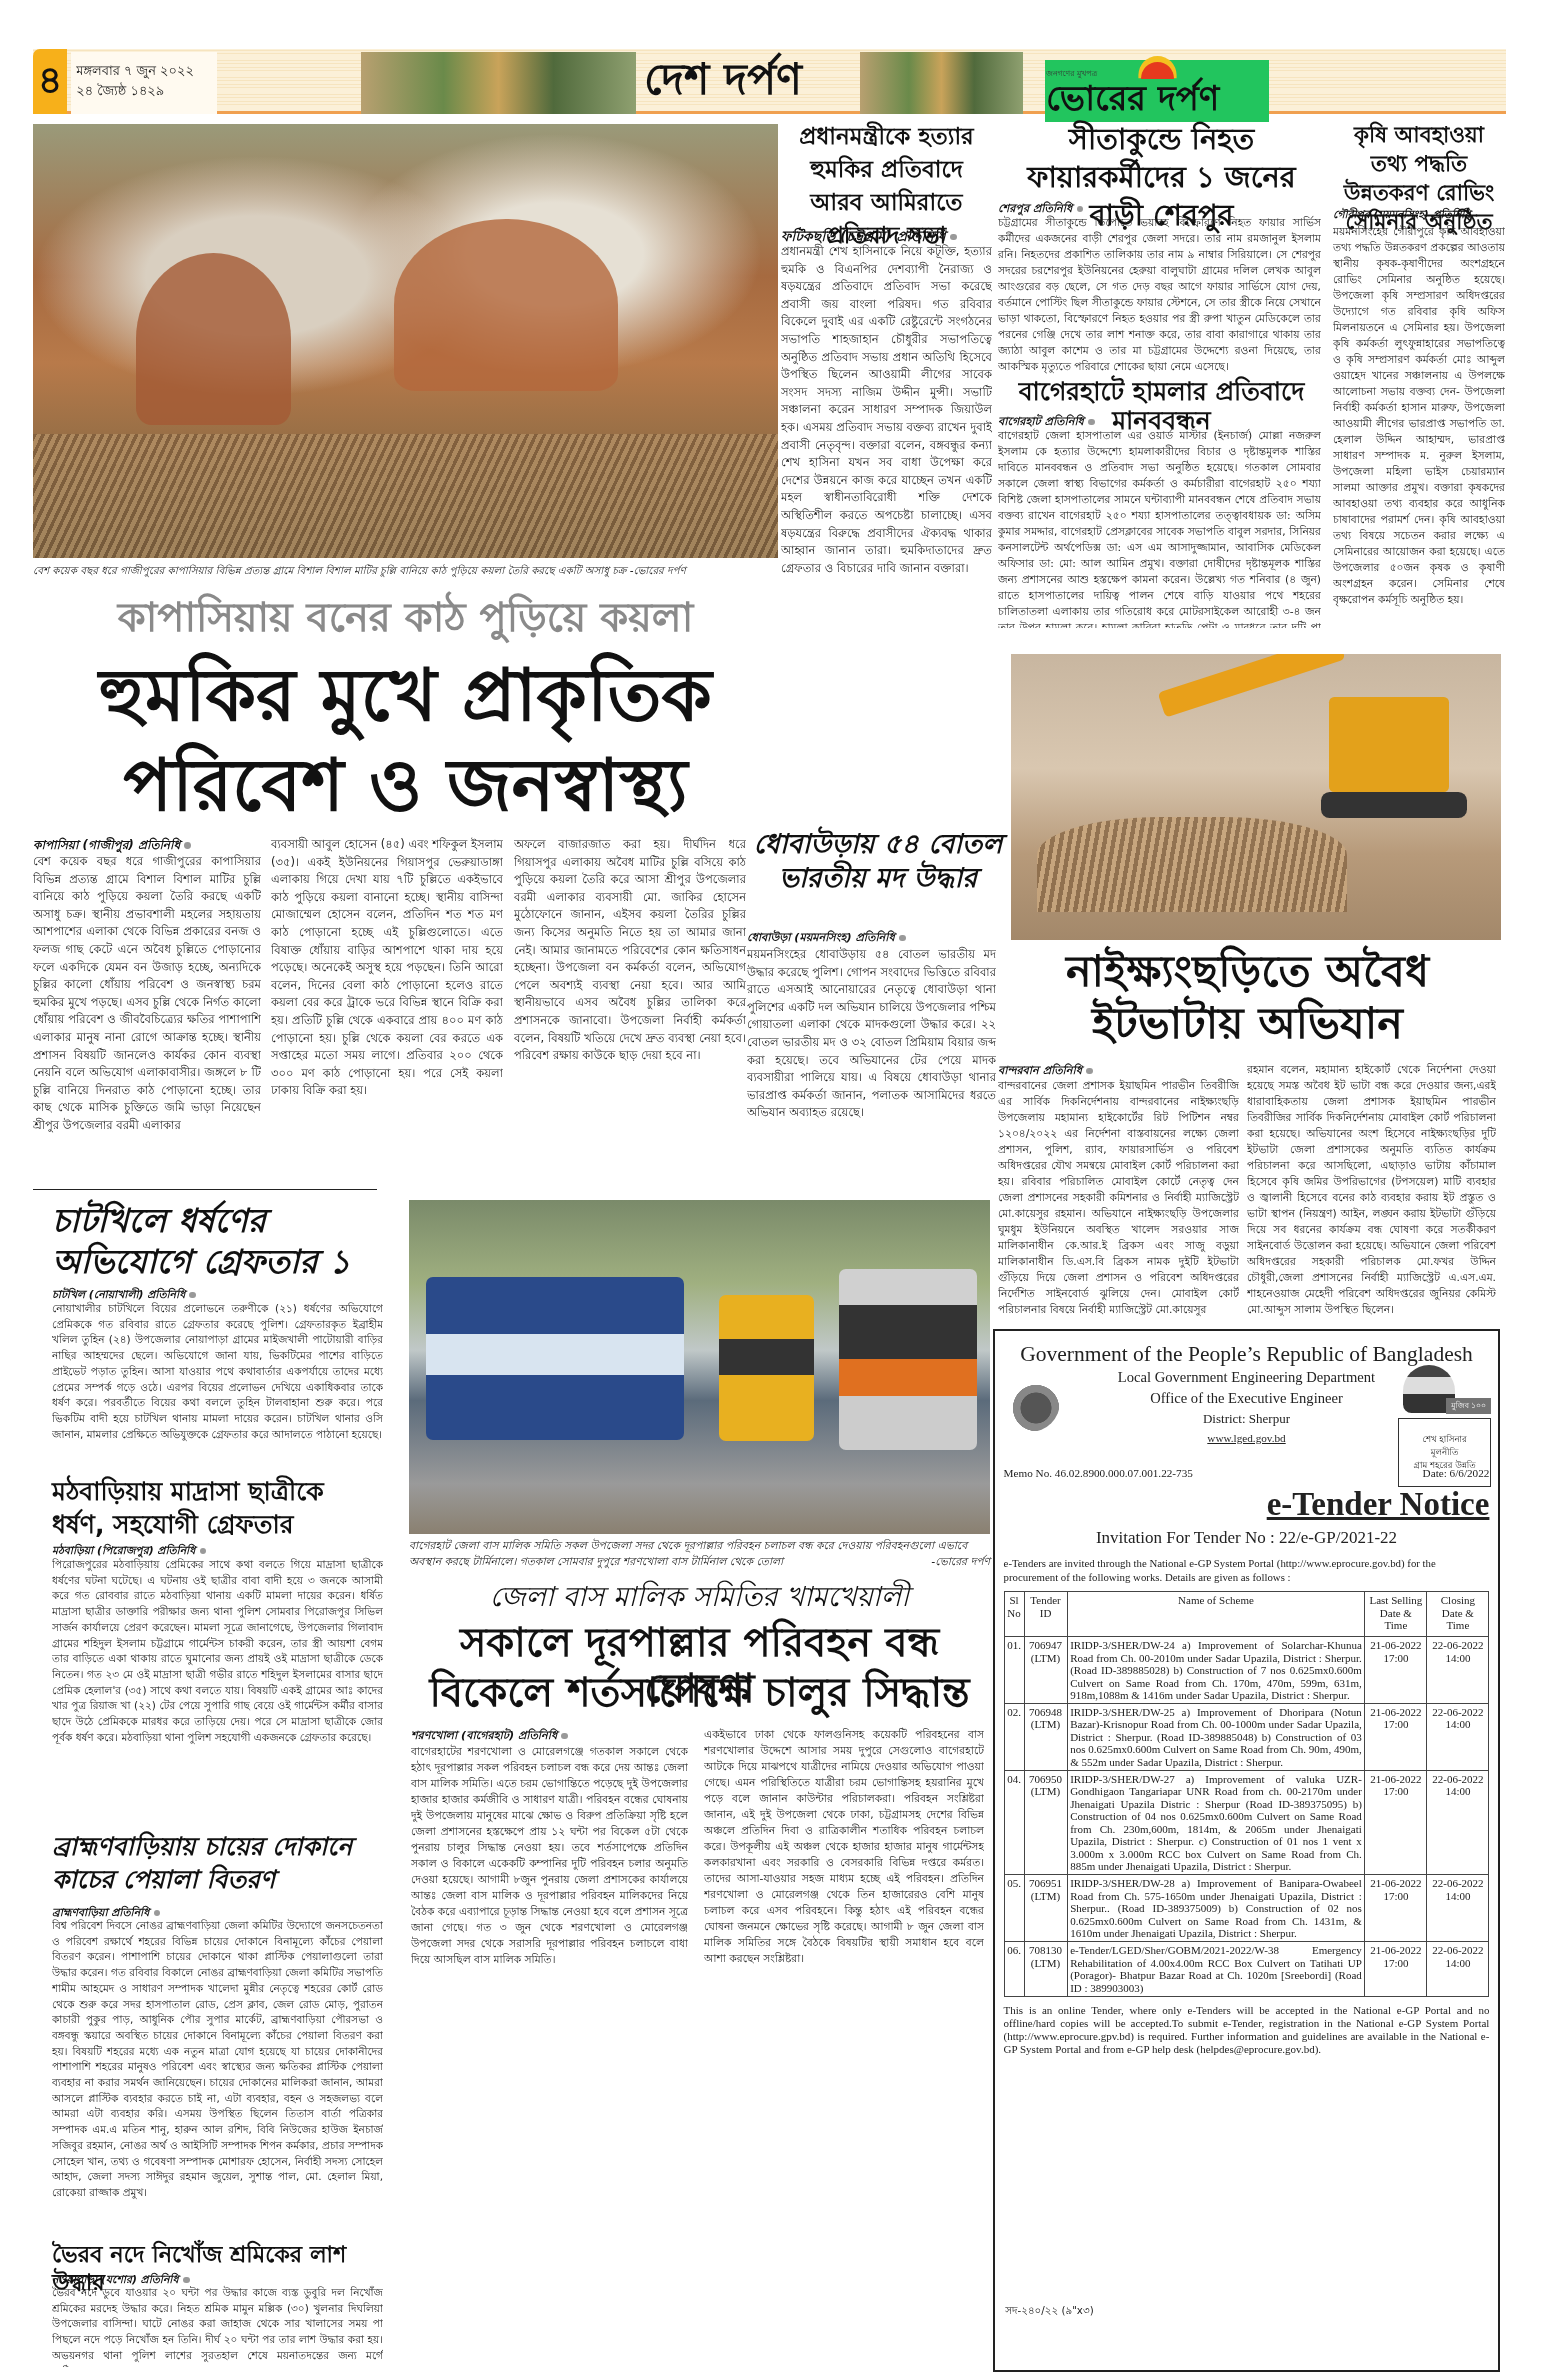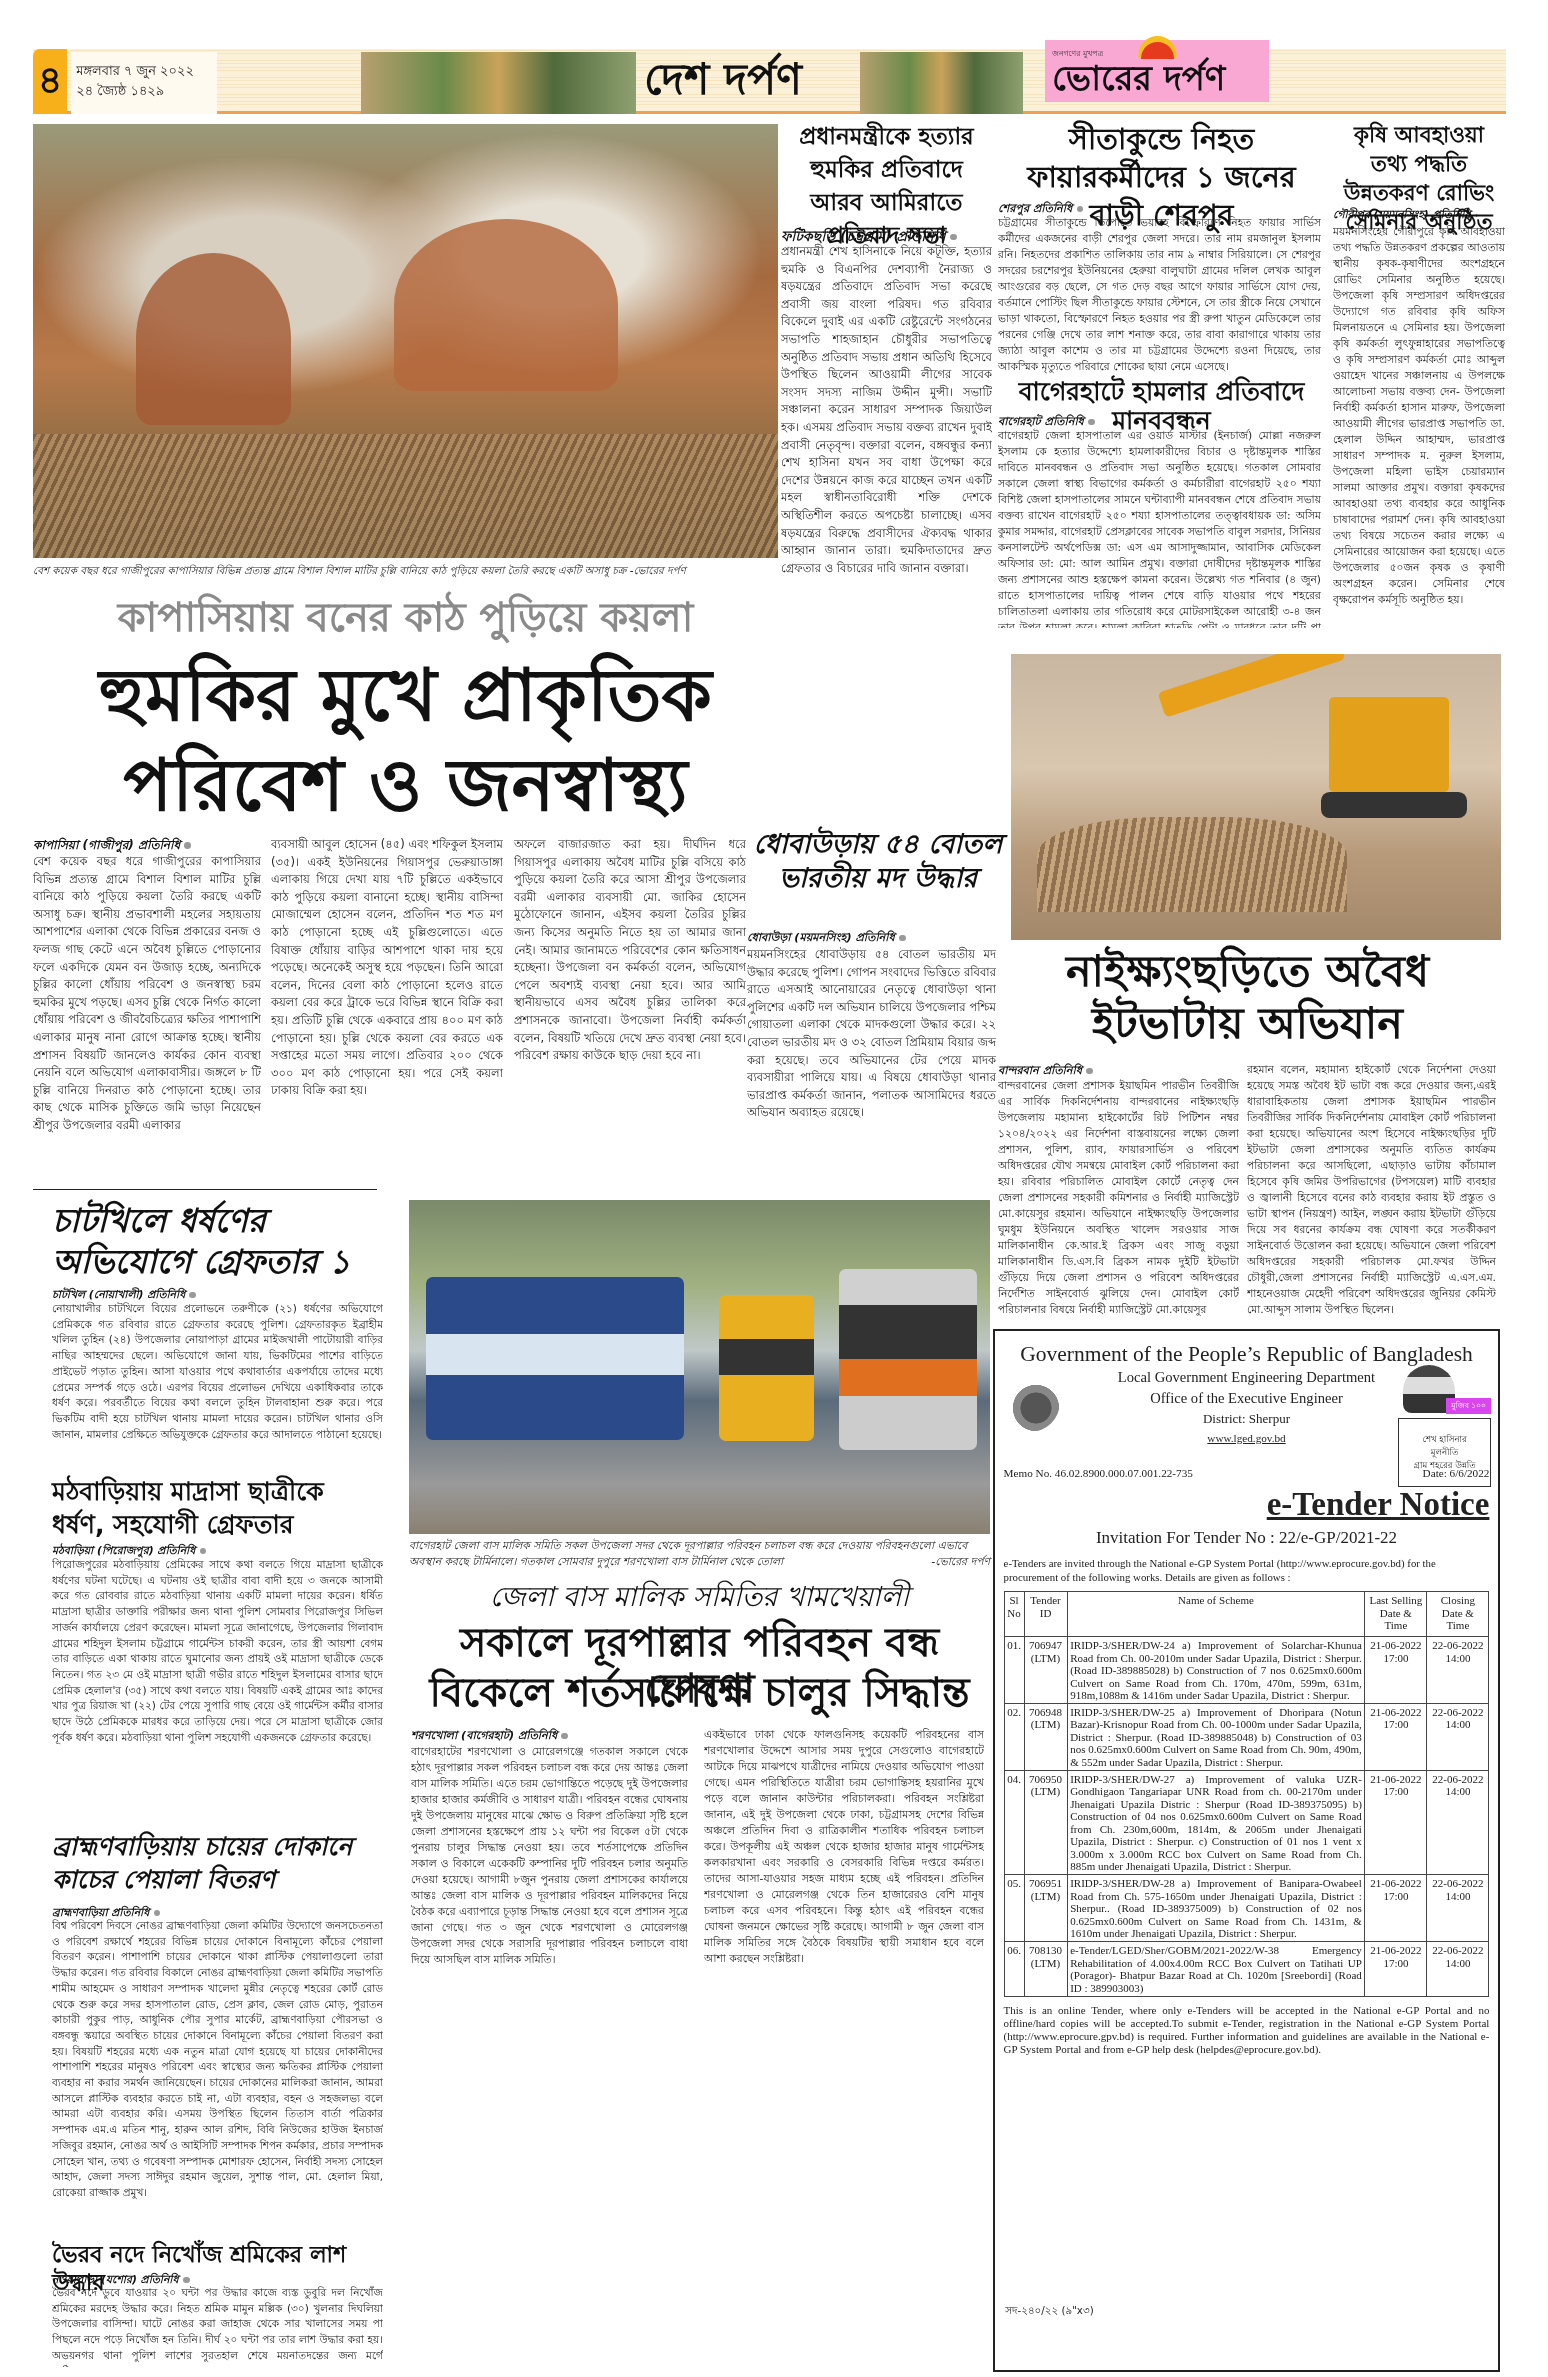--- a/index.html
+++ b/index.html
@@ -5,21 +5,21 @@
   * { box-sizing: border-box; margin: 0; padding: 0; }
   body { width: 1548px; height: 2377px; background: #ffffff; font-family: "DejaVu Sans", sans-serif; color: #1a1a1a; position: relative; overflow: hidden; }
   .abs { position: absolute; }
 
   
   .masthead { left: 33px; top: 49px; width: 1473px; height: 65px; background: repeating-linear-gradient(0deg, #fbf0d8 0 2.6px, #f6e4bf 2.6px 3.4px); border-bottom: 3.4px solid #f0a050; }
   .page-num { left: 33px; top: 49px; width: 34px; height: 65px; background: #f7b01a; display:flex; align-items:center; justify-content:center; font-size: 38px; font-weight: bold; color:#111; border-radius: 6.9px 0 0 0; }
   .date-block { left: 71px; top: 52px; width: 146px; height: 62px; font-size: 13px; line-height: 20.6px; padding: 8.6px 5.2px; background:#fffaf0; }
   .photo-strip { background: linear-gradient(90deg,#b8a070,#6a8a4a 30%,#c9a35a 50%,#506a3c 70%,#8fa070); }
   .section-title { left: 594px; top: 53px; width: 258px; height: 58px; font-size: 43px; font-weight: bold; display:flex; align-items:center; justify-content:center; color:#111; }
-  .logo-box { left: 1045px; top: 40px; width: 224px; height: 62px; background:#f9a8d4; display:flex; flex-direction:column; justify-content:center; padding-left: 7px; }
+  .logo-box { left: 1045px; top: 60px; width: 224px; height: 62px; background:#22c55e; display:flex; flex-direction:column; justify-content:center; padding-left: 1px; }
   .logo-small { font-size: 7.7px; color:#333; }
   .logo-name { font-size: 34px; font-weight: bold; color:#111; line-height: 36px; }
   .sun { position:absolute; right: 95px; top: 1.7px; width: 33px; height: 17px; border-radius: 17px 17px 0 0; background:#e63a1e; box-shadow: 0 -3.4px 0 2.6px #f4c020; }
 
   
   .col-text { font-size: 11.5px; line-height: 17.6px; text-align: justify; color:#222; overflow:hidden; }
   .byline { font-size: 12px; font-style: italic; font-weight: bold; color:#111; }
   .dot { display:inline-block; width:6.9px; height:6.9px; border-radius:50%; background:#999; margin-left:4.3px; vertical-align: middle; }
   .head { font-weight: bold; color:#111; text-align:center; line-height: 1.15; }
   .caption { font-size: 10.8px; font-style: italic; color:#222; line-height: 15.5px; }
@@ -45,21 +45,21 @@
   .tender th { text-align:center; height: 45px; }
   .tender td.c { text-align:center; }
   .tender td.j { text-align: justify; }
   .tender .foot { font-size: 11px; line-height: 13px; text-align: justify; margin-top: 6.9px; }
   .tender .sig { position:absolute; right: 34px; bottom: 36px; width: 198px; text-align:center; font-size: 11.6px; line-height: 13px; }
   .tender .sig b { font-size: 12px; }
   .tender .ref { position:absolute; left: 10.3px; bottom: 50px; font-size: 10.3px; font-family: "DejaVu Sans", sans-serif; }
   .emblem50 { position:absolute; left: 5.2px; top: 41px; width: 60px; height: 60px; border-radius:50%; background: radial-gradient(circle at 60% 60%, #555 0 30%, #888 31% 45%, transparent 46%); }
   .mujib { position:absolute; right: 6.9px; top: 34px; width: 93px; height: 103px; }
   .mujib .face { width: 52px; height: 48px; margin-left: 5.2px; border-radius: 26px 26px 8.6px 8.6px; background: linear-gradient(180deg,#444 0 25%, #ddd 25% 60%, #333 60%); }
-  .mujib .badge { position:absolute; right: 0; top: 33px; width: 45px; height: 15.5px; background:#d946ef; color:#fff; font-size: 7.7px; display:flex; align-items:center; justify-content:center; }
+  .mujib .badge { position:absolute; right: 0; top: 33px; width: 45px; height: 15.5px; background:#737373; color:#fff; font-size: 7.7px; display:flex; align-items:center; justify-content:center; }
   .mujib .motto { border: 1.3px solid #333; font-size: 8.6px; line-height: 13px; text-align:center; padding: 14px; margin-top: 5.2px; font-family: "DejaVu Sans", sans-serif; }
 </style>
 </head>
 <body>
 
 <div class="abs masthead"></div>
 <div class="abs page-num">৪</div>
 <div class="abs date-block">
   <div>মঙ্গলবার ৭ জুন ২০২২</div>
   <div>২৪ জ্যৈষ্ঠ ১৪২৯</div>

